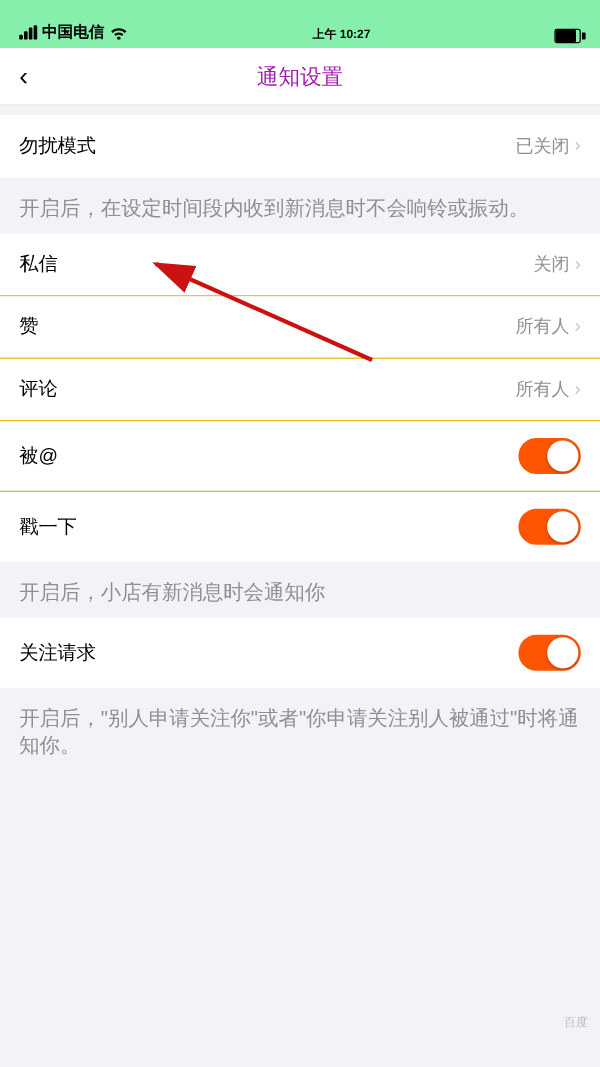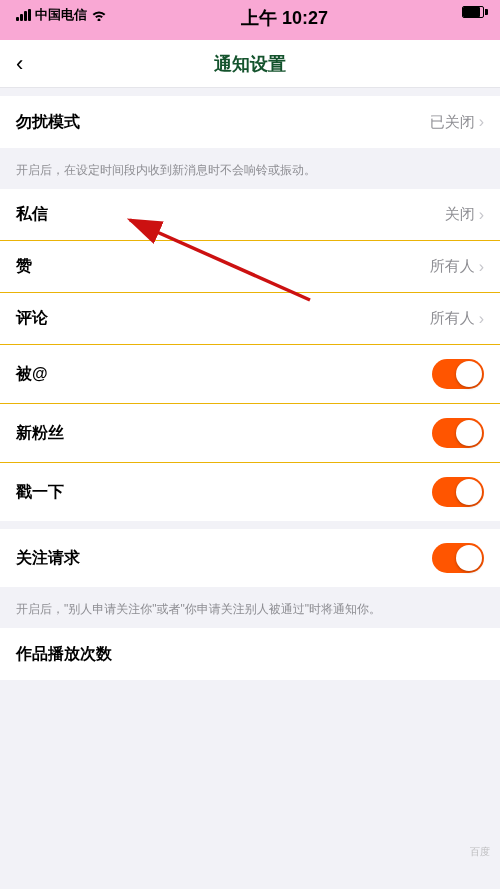--- a/index.html
+++ b/index.html
@@ -11,27 +11,27 @@
       background: #f2f2f7;
       color: #000;
       font-size: 16px;
       overflow-x: hidden;
     }
 
     
     .status-bar {
       display: flex;
       justify-content: space-between;
-      align-items: flex-start;
+      align-items: flex-end;
       padding: 6px 16px 4px;
-      background: #f9a8d4;
+      background: #86efac;
       height: 40px;
     }
     .status-left { font-size: 13px; font-weight: 600; display: flex; align-items: center; gap: 4px; }
-    .status-center { font-size: 18px; font-weight: 600; }
+    .status-center { font-size: 10px; font-weight: 600; }
     .status-right { display: flex; align-items: center; gap: 4px; font-size: 12px; }
     .battery-icon {
       width: 22px; height: 12px; border: 1.5px solid #000; border-radius: 2px; position: relative; display: inline-block;
     }
     .battery-icon::after {
       content: ''; position: absolute; right: -5px; top: 50%; transform: translateY(-50%);
       width: 3px; height: 6px; background: #000; border-radius: 0 1px 1px 0;
     }
     .battery-fill { background: #000; height: 100%; width: 85%; border-radius: 1px; }
     .signal-bars { display: flex; align-items: flex-end; gap: 1px; height: 12px; }
@@ -53,51 +53,50 @@
     .nav-back {
       position: absolute;
       left: 16px;
       font-size: 22px;
       color: #000;
       cursor: pointer;
       font-weight: 300;
     }
     .nav-title {
       font-size: 18px;
-      font-weight: 700;
-      color: #14532d;
+      font-weight: 400;
+      color: #a21caf;
     }
 
     .section-group {
       background: #fff;
       margin-bottom: 8px;
     }
 
     .section-note {
-      font-size: 12px;
+      font-size: 17px;
       color: #8e8e93;
       padding: 6px 16px 10px;
       background: #f2f2f7;
     }
 
     .list-item {
       display: flex;
       justify-content: space-between;
       align-items: center;
       padding: 14px 16px;
       background: #fff;
       border-bottom: 1px solid #eab308;
       min-height: 52px;
     }
     .list-item:last-child { border-bottom: none; }
 
     .item-label {
       font-size: 16px;
       color: #000;
-      font-weight: bold;
     }
 
     .item-right {
       display: flex;
       align-items: center;
       gap: 4px;
       color: #8e8e93;
       font-size: 15px;
     }
 
@@ -215,51 +214,39 @@
         <span class="chevron">›</span>
       </div>
     </div>
     <div class="list-item">
       <span class="item-label">被@</span>
       <div class="item-right">
         <div class="toggle"></div>
       </div>
     </div>
     <div class="list-item">
-      <span class="item-label">新粉丝</span>
+      <span class="item-label">戳一下</span>
       <div class="item-right">
         <div class="toggle"></div>
       </div>
     </div>
-    <div class="list-item">
-      <span class="item-label">戳一下</span>
+  </div>
+
+  <div class="section-note">开启后，小店有新消息时会通知你</div>
+
+  <div class="section-group">
+    <div class="list-item">
+      <span class="item-label">关注请求</span>
       <div class="item-right">
         <div class="toggle"></div>
       </div>
     </div>
   </div>
-
-
-  <div class="section-group">
-    <div class="list-item">
-      <span class="item-label">关注请求</span>
-      <div class="item-right">
-        <div class="toggle"></div>
-      </div>
-    </div>
-  </div>
   <div class="section-note">开启后，"别人申请关注你"或者"你申请关注别人被通过"时将通知你。</div>
 
-  <div class="section-group">
-    <div class="list-item">
-      <span class="item-label">作品播放次数</span>
-      <div class="item-right">
-      </div>
-    </div>
-  </div>
 
   <svg style="position:absolute; top:200px; left:50px; pointer-events:none; z-index:200;" width="300" height="120">
 
     <defs>
       <marker id="arrowhead" markerWidth="10" markerHeight="7" refX="9" refY="3.5" orient="auto">
         <polygon points="0 0, 10 3.5, 0 7" fill="#cc1111"></polygon>
       </marker>
     </defs>
     <line x1="260" y1="100" x2="80" y2="20" stroke="#cc1111" stroke-width="3.5" marker-end="url(#arrowhead)"></line>
   </svg>

